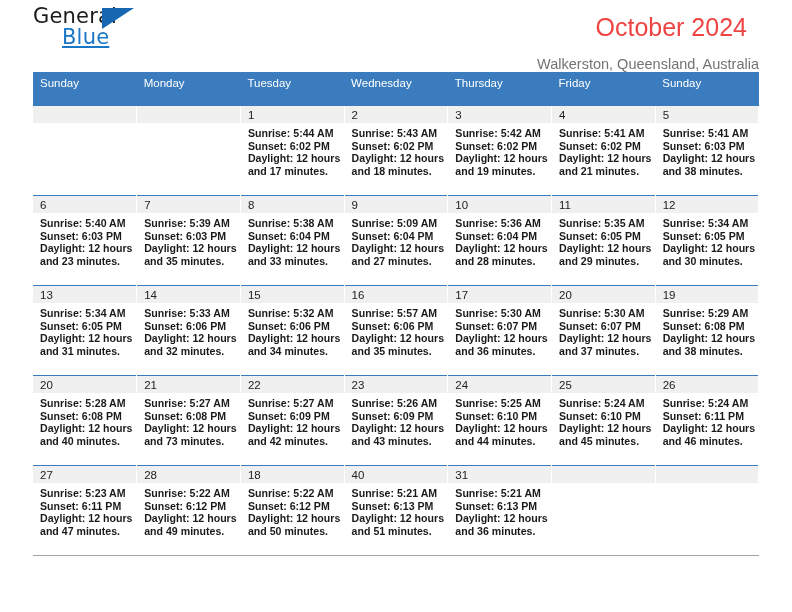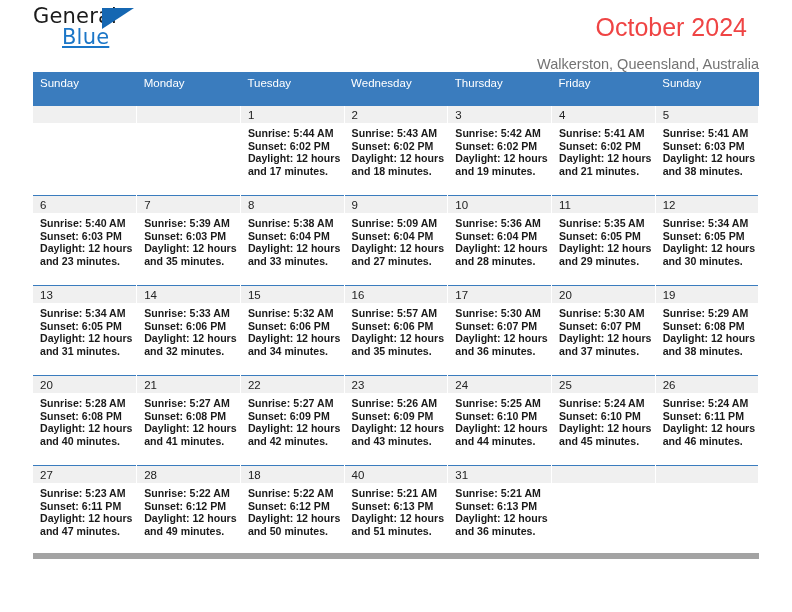--- a/index.html
+++ b/index.html
@@ -126,21 +126,21 @@
     line-height: 16px;
   }
   .cell-body {
     padding: 4px 6px 0 7px;
     font-size: 10.6px;
     line-height: 12.6px;
     color: #1a1a1a;
     font-weight: bold;
   }
   .cell-body div { white-space: nowrap; }
-  .row-last td.day { border-bottom: 6px solid #a3a3a3; }
+  .row-last td.day { border-bottom: 1px solid #a3a3a3; }
 </style>
 </head>
 <body>
 
 <div class="page">
 
   <div class="top-bar">
 
     <div class="logo">
       <span class="logo-general">General</span>
@@ -371,21 +371,21 @@
               <div>Daylight: 12 hours</div>
               <div>and 40 minutes.</div>
             </div>
           </td>
           <td class="day">
             <div class="daynum-bar">21</div>
             <div class="cell-body">
               <div>Sunrise: 5:27 AM</div>
               <div>Sunset: 6:08 PM</div>
               <div>Daylight: 12 hours</div>
-              <div>and 41 minutes.</div>
+              <div>and 73 minutes.</div>
             </div>
           </td>
           <td class="day">
             <div class="daynum-bar">22</div>
             <div class="cell-body">
               <div>Sunrise: 5:27 AM</div>
               <div>Sunset: 6:09 PM</div>
               <div>Daylight: 12 hours</div>
               <div>and 42 minutes.</div>
             </div>

